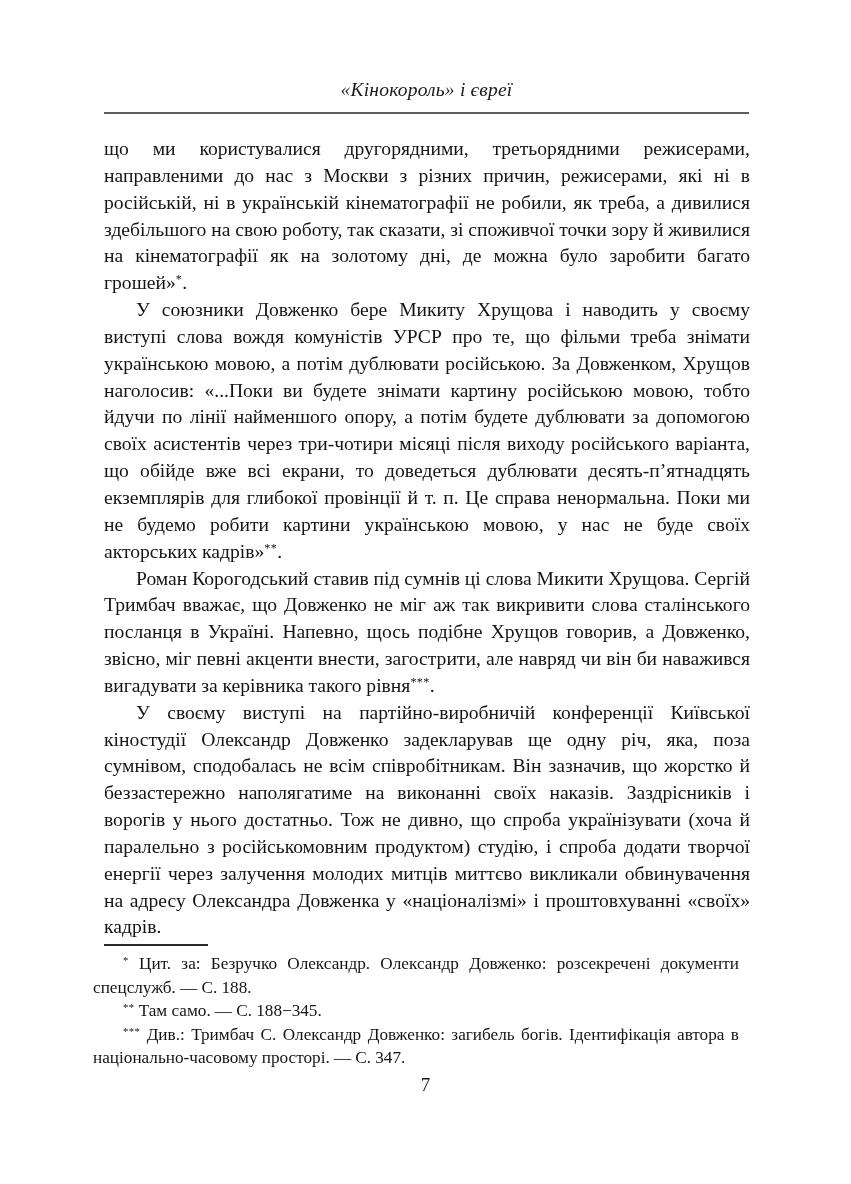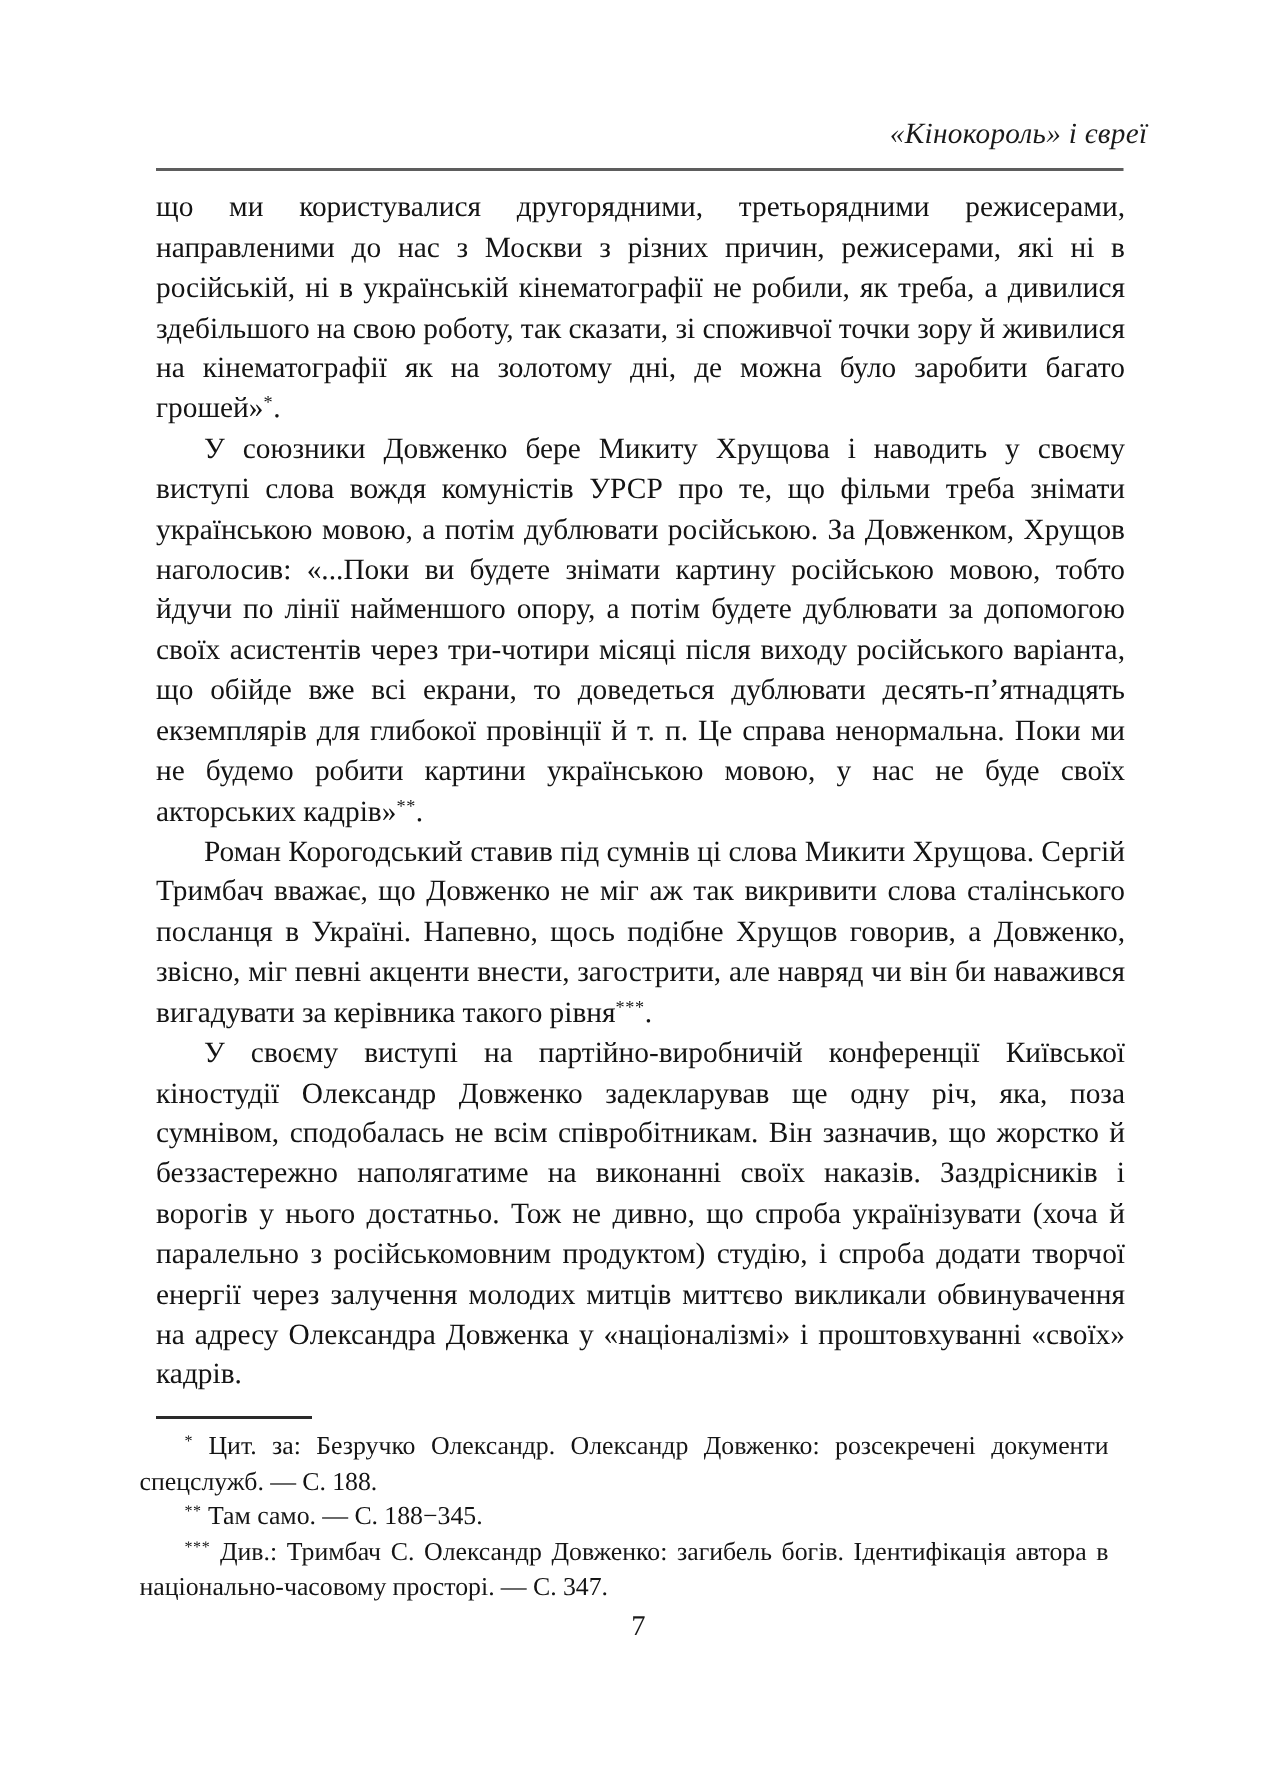--- a/index.html
+++ b/index.html
@@ -17,24 +17,24 @@
     background: #ffffff;
     box-sizing: border-box;
     overflow: hidden;
     font-family: "Liberation Serif", "DejaVu Serif", serif;
     color: #141414;
   }
 
   
   .running-head {
     position: absolute;
-    left: 120px;
+    left: 104px;
     top: 78px;
     width: 645px;
-    text-align: right;
+    text-align: center;
     font-style: italic;
     font-size: 19.5px;
     line-height: 24px;
     color: #1a1a1a;
     letter-spacing: 0.2px;
     white-space: nowrap;
   }
 
   .head-rule {
     position: absolute;
@@ -42,21 +42,21 @@
     top: 112px;
     width: 645px;
     height: 2px;
     background: #5d5d5d;
   }
 
   
   .body-block {
     position: absolute;
     left: 104px;
-    top: 126px;
+    top: 136px;
     width: 646px;
   }
 
   .para {
     margin: 0;
     font-size: 19.6px;
     line-height: 26.85px;
     text-align: justify;
     text-justify: inter-word;
     text-indent: 32px;

